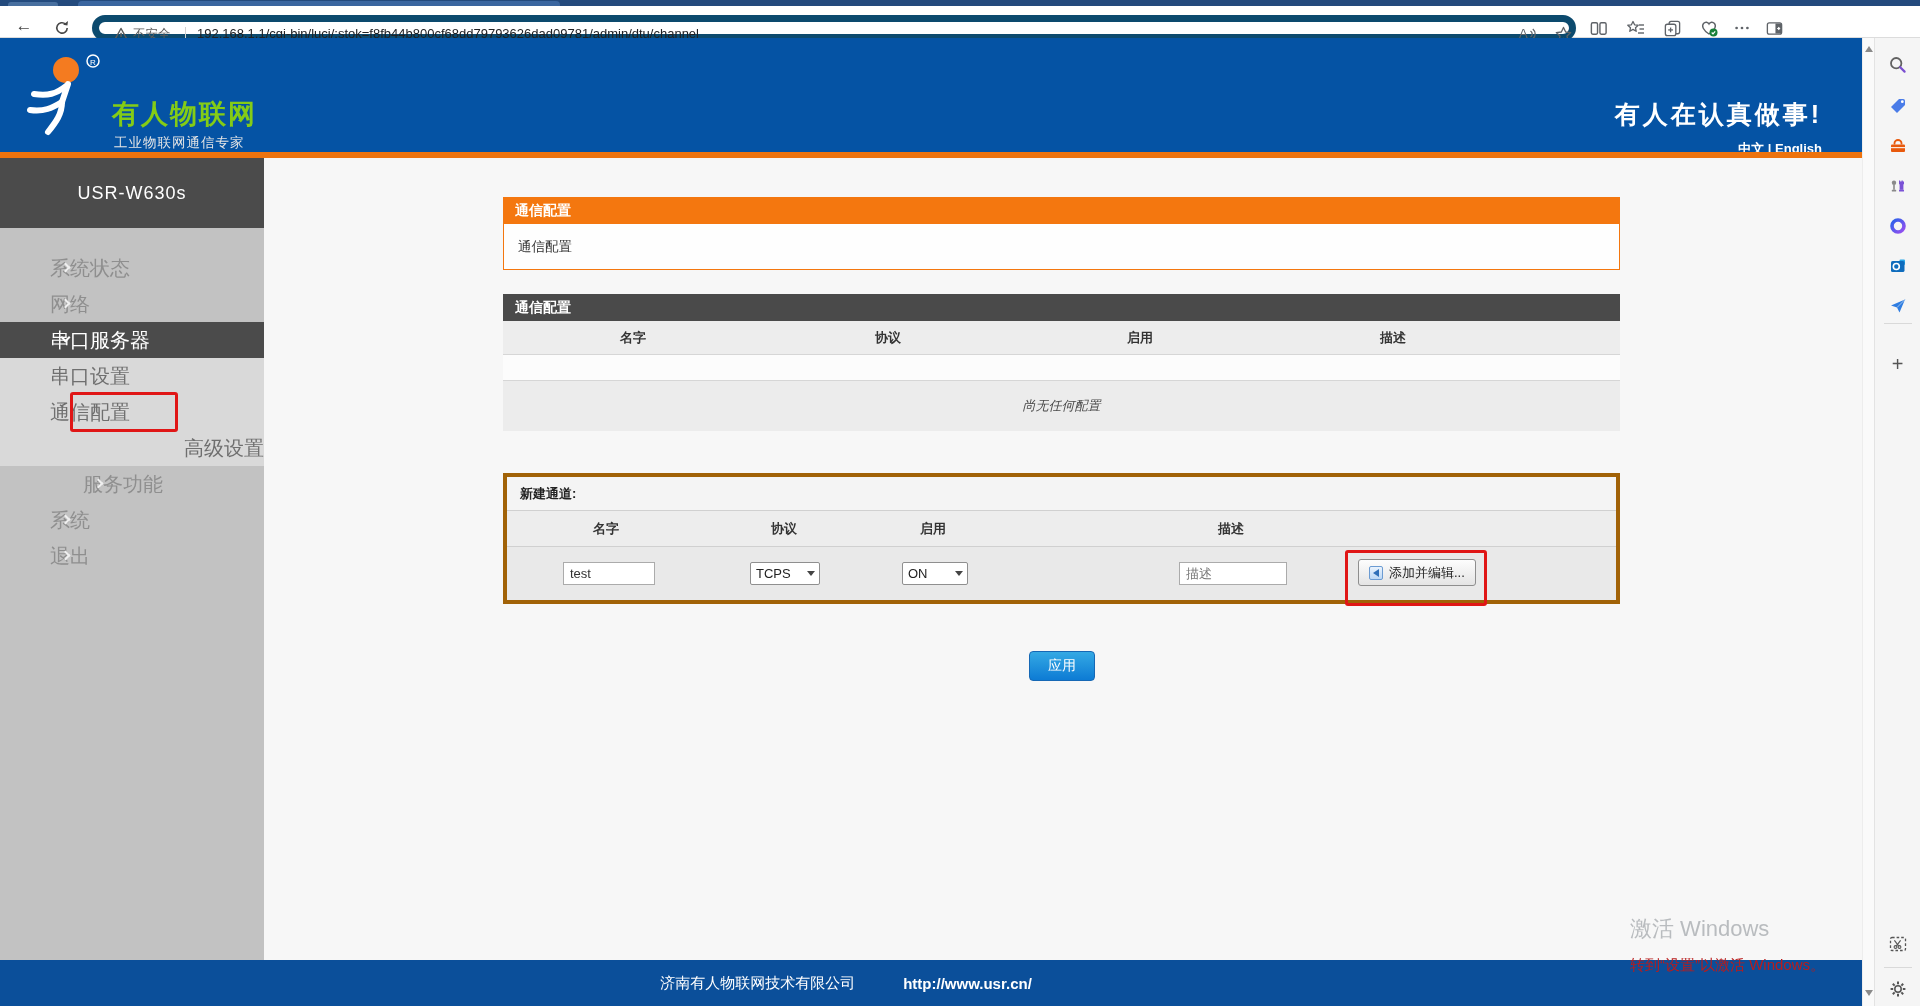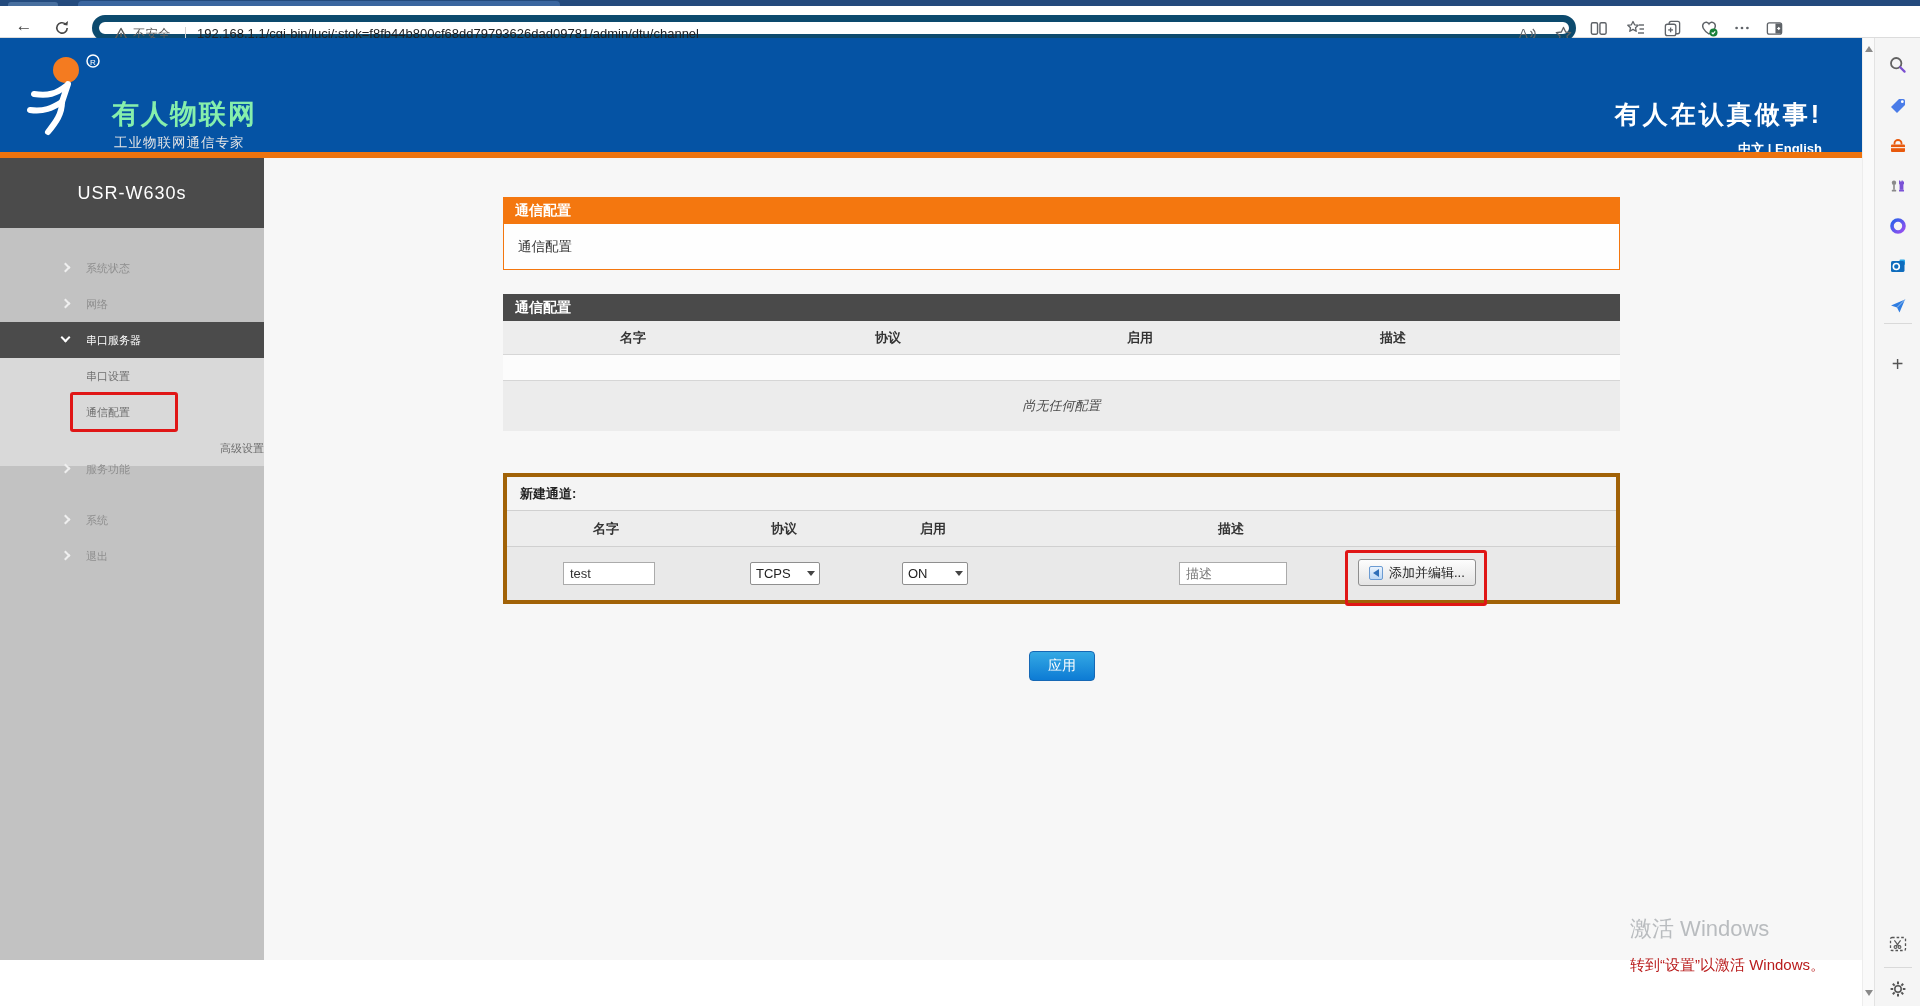--- a/index.html
+++ b/index.html
@@ -14,32 +14,32 @@
   .tb-ico{position:absolute;top:12px;width:20px;height:20px;display:flex;align-items:center;justify-content:center;color:#474747;}
   .back-arrow{left:14px;font-size:17px;top:9px;height:22px;}
   .urlpill{position:absolute;left:92px;top:9px;width:1484px;height:26px;background:#fff;border:7px solid #0c4a6e;border-radius:13px;box-shadow:0 1px 2px rgba(0,0,0,.06);}
   .sec-label{position:absolute;left:34px;top:0;line-height:24px;font-size:12.5px;color:#5a5a5a;}
   .pill-div{position:absolute;left:86px;top:5px;width:1px;height:14px;background:#d0d0d0;}
   .url-text{position:absolute;left:98px;top:0;line-height:24px;font-size:13px;color:#202124;white-space:nowrap;}
 
   
   .site-header{position:absolute;left:0;top:38px;width:1862px;height:114px;background:#0553a4;}
   .orange-strip{position:absolute;left:0;top:152px;width:1862px;height:6px;background:#ed730e;}
-  .brand-title{position:absolute;left:112px;top:58px;font-size:27px;font-weight:bold;color:#86efac;letter-spacing:2px;}
+  .brand-title{position:absolute;left:112px;top:58px;font-size:27px;font-weight:bold;color:#84cc16;letter-spacing:2px;}
   .brand-sub{position:absolute;left:114px;top:96px;font-size:13.5px;color:#e5e5e5;letter-spacing:1px;}
   .header-right{position:absolute;right:40px;top:60px;text-align:right;}
   .slogan{font-size:25px;font-weight:bold;color:#fff;letter-spacing:3px;}
   .lang{margin-top:9px;font-size:13px;font-weight:bold;color:#fff;}
 
   
   .sidebar{position:absolute;left:0;top:158px;width:264px;height:802px;background:#c2c2c2;}
   .device{position:absolute;left:0;top:0;width:264px;height:70px;background:#4b4b4b;color:#fff;
           font-size:18px;display:flex;align-items:center;justify-content:center;letter-spacing:1px;}
   .subbg{position:absolute;left:0;top:200px;width:264px;height:108px;background:#d9d9d9;}
-  .mrow{position:absolute;left:0;width:264px;height:36px;line-height:36px;font-size:11px;color:#8f8f8f;padding-left:86px;cursor:pointer;}
+  .mrow{position:absolute;left:0;width:264px;height:36px;line-height:36px;font-size:20px;color:#8f8f8f;padding-left:50px;cursor:pointer;}
   .mrow.dark{background:#4b4b4b;color:#fff;}
   .mrow.sub{color:#6f6f6f;}
   .chev{position:absolute;left:62px;top:14px;width:7px;height:7px;border-right:2px solid #efefef;border-bottom:2px solid #efefef;}
   .chev.right{transform:rotate(-45deg);}
   .chev.down{top:12px;border-color:#fff;transform:rotate(45deg);}
   .redbox{position:absolute;border:3px solid #e01616;border-radius:3px;z-index:6;pointer-events:none;}
 
   
   .content-bg{position:absolute;left:264px;top:158px;width:1598px;height:802px;background:#f7f7f7;}
   .panel{position:absolute;left:503px;width:1117px;}
@@ -210,21 +210,21 @@
     <div class="mrow dark" style="top:164px;">
       <span class="chev down"></span>
       <span>串口服务器</span>
     </div>
     <div class="mrow sub" style="top:236px;">
       <span>通信配置</span>
     </div>
     <div class="mrow sub" style="top:272px;text-align:right;">
       <span>高级设置</span>
     </div>
-    <div class="mrow" style="top:293px;">
+    <div class="mrow" style="top:308px;margin-left:33px;">
       <span class="chev right"></span>
       <span>服务功能</span>
     </div>
     <div class="mrow" style="top:380px;">
       <span class="chev right"></span>
       <span>退出</span>
     </div>
     <div class="mrow" style="top:344px;">
       <span class="chev right"></span>
       <span>系统</span>
@@ -281,20 +281,24 @@
     </div>
     <div class="redbox" style="left:838px;top:73px;width:142px;height:56px;"></div>
   </div>
 
   <button class="apply-btn">应用</button>
 
   <div class="watermark">
     <div class="wm1">激活 Windows</div>
     <div class="wm2">转到“设置”以激活 Windows。</div>
   </div>
+  <div class="footer">
+    <span class="co">济南有人物联网技术有限公司</span>
+    <span class="site">http://www.usr.cn/</span>
+  </div>
 
   <div class="vscroll">
     <i class="sb-up"></i>
     <i class="sb-down"></i>
   </div>
 
   <div class="edgebar">
     <div class="e-ico" style="top:16px;">
       <svg width="20" height="20" viewBox="0 0 20 20">
           <circle cx="8.2" cy="8.2" r="5.2" fill="none" stroke="#616161" stroke-width="1.8"></circle>

